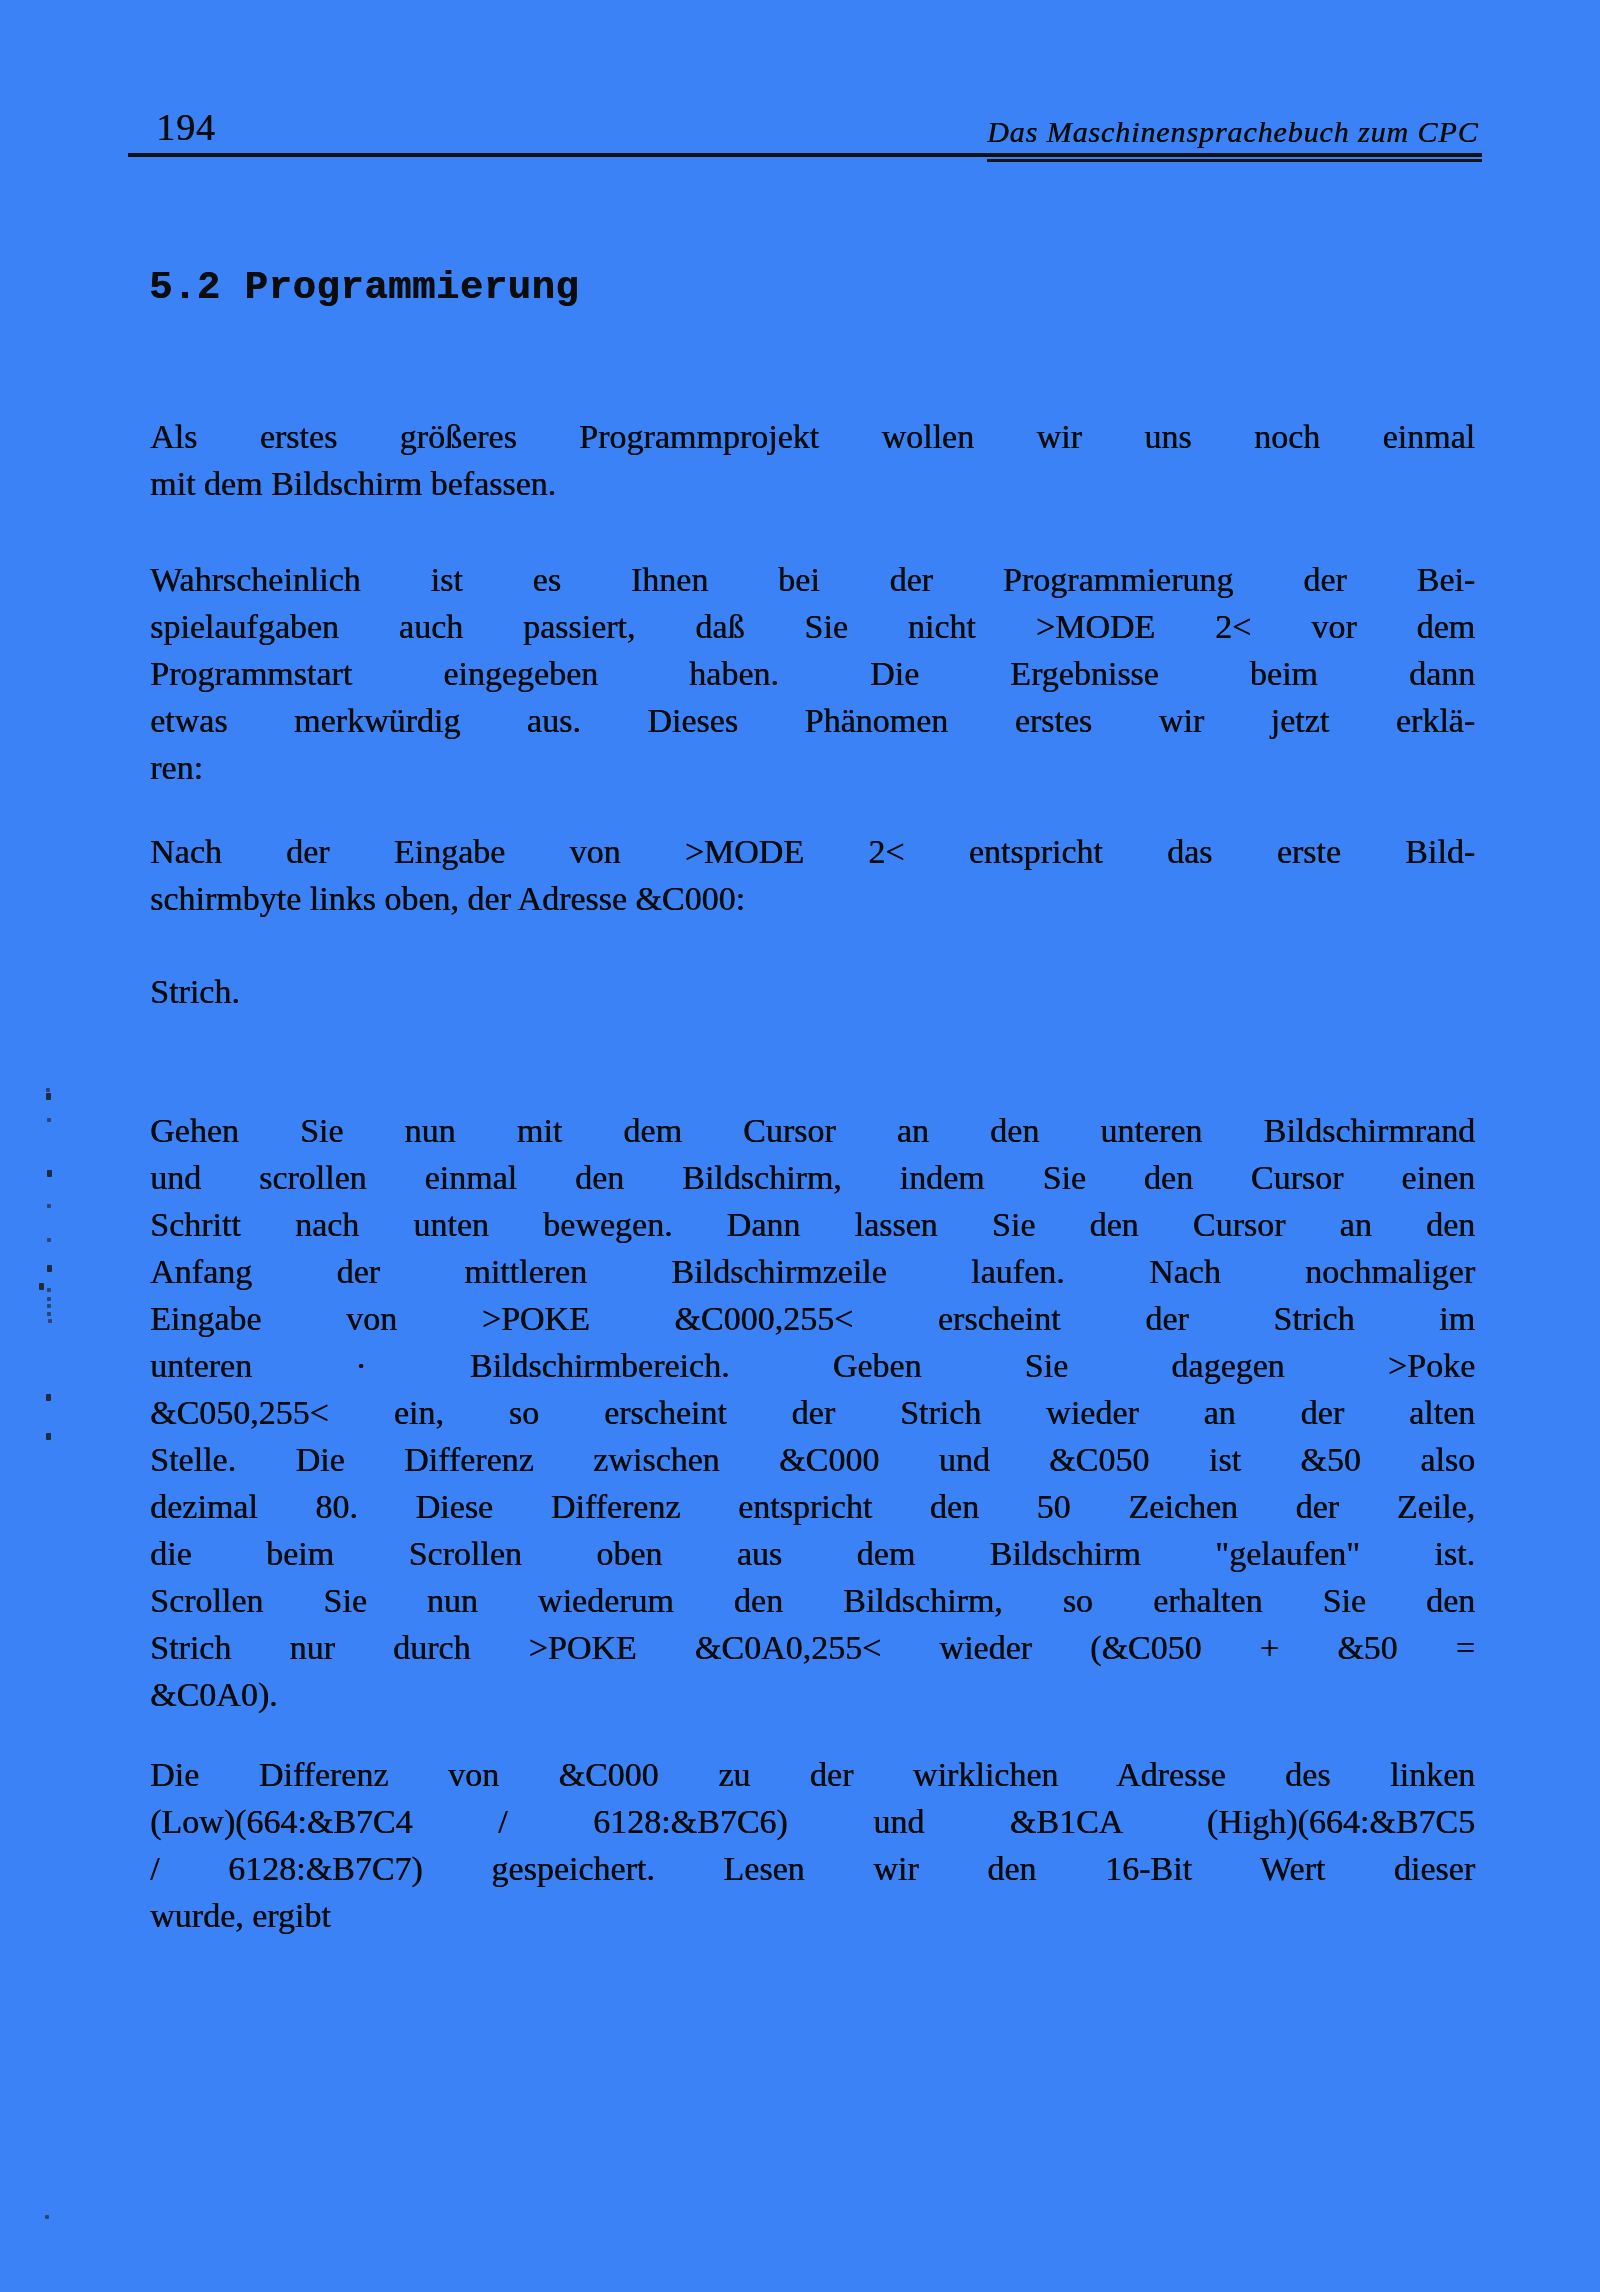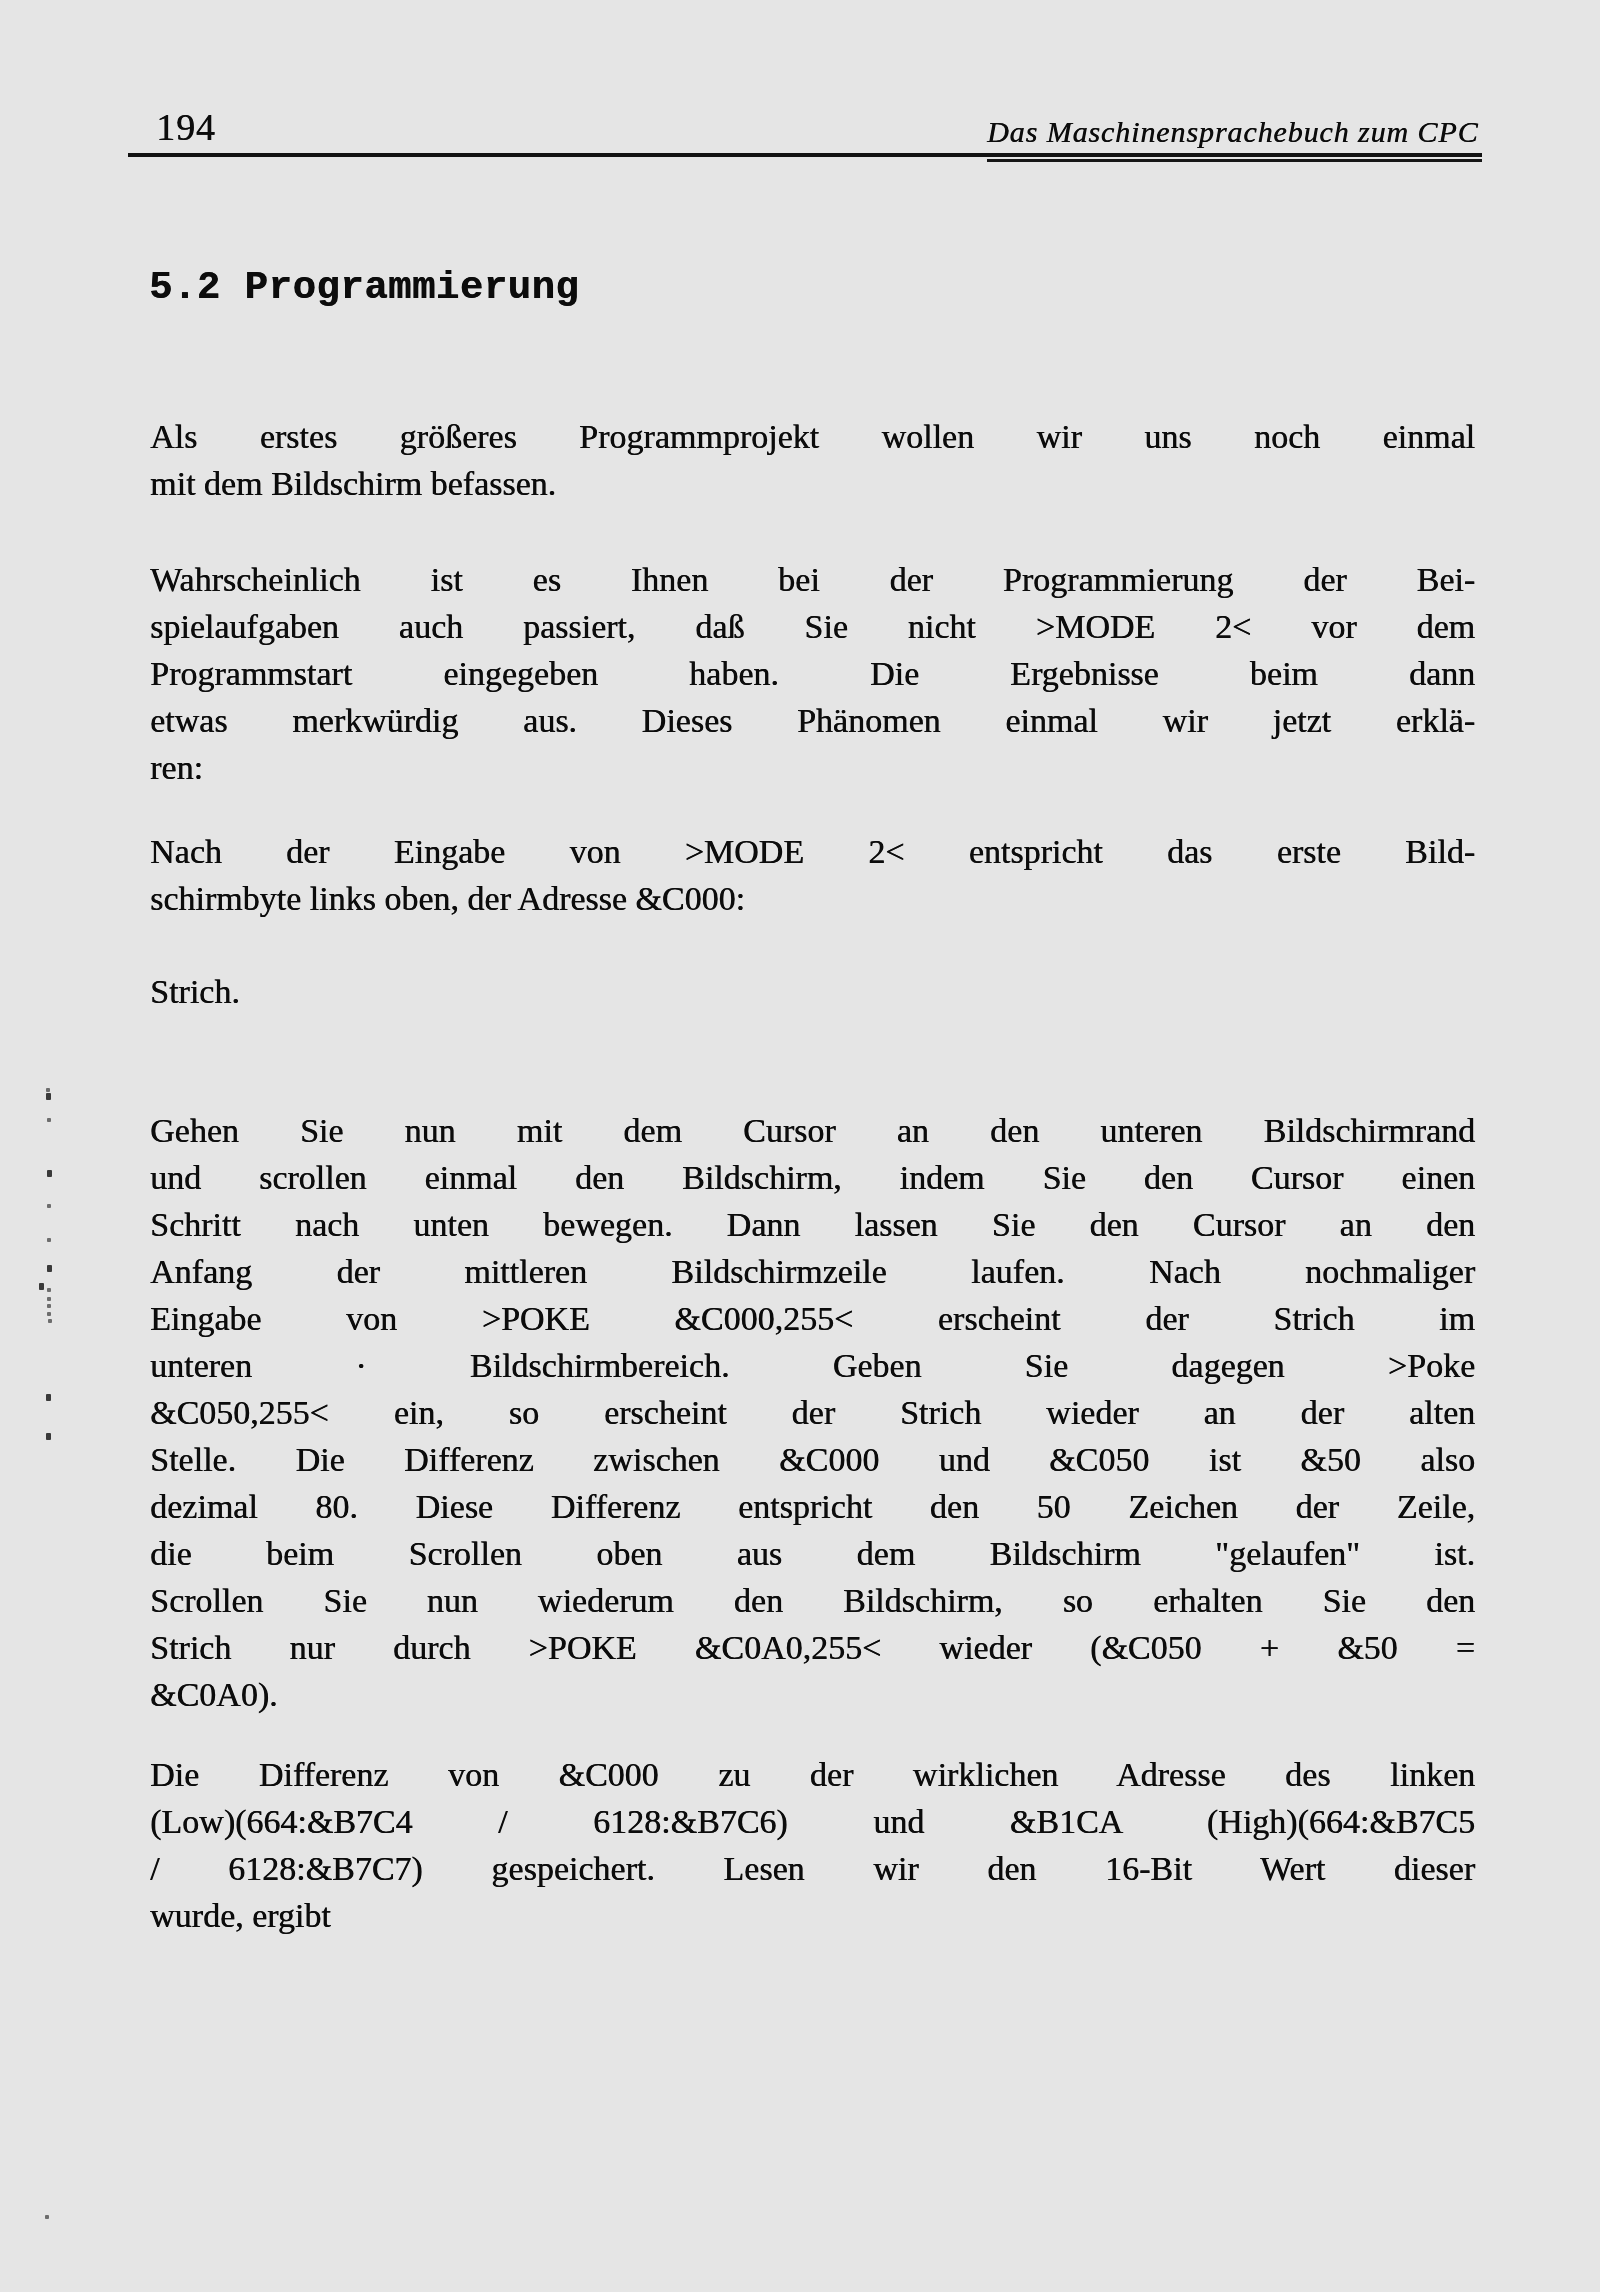--- a/index.html
+++ b/index.html
@@ -1,19 +1,19 @@
 <!DOCTYPE html>
 <html style="font-size:15px"><head>
 <meta charset="utf-8">
 <style>
   html,body { margin:0; padding:0; background:#ffffff; }
   .page {
     position:relative;
     width:1601px; height:2292px;
-    background:#e5e5e5;
+    background:#3b82f6;
     font-family:"Liberation Serif", serif;
     color:#0c0c0c;
     overflow:hidden;
     text-shadow:0.5px 0 0 currentColor; 
   }
   .hdr {
     position:absolute; left:128px; top:108px; width:1354px;
     display:flex; justify-content:space-between; align-items:flex-end;
     border-bottom:4.7px solid #121212; padding-bottom:6.5px;
   }
@@ -55,21 +55,21 @@
 
   <div class="para" style="top:413px">
     <div class="ln">Als erstes größeres Programmprojekt wollen wir uns noch einmal</div>
     <div class="ln end">mit dem Bildschirm befassen.</div>
   </div>
 
   <div class="para" style="top:556px">
     <div class="ln">Wahrscheinlich ist es Ihnen bei der Programmierung der Bei-</div>
     <div class="ln">spielaufgaben auch passiert, daß Sie nicht &gt;MODE 2&lt; vor dem</div>
     <div class="ln">Programmstart eingegeben haben. Die Ergebnisse beim dann</div>
-    <div class="ln">etwas merkwürdig aus. Dieses Phänomen einmal wir jetzt erklä-</div>
+    <div class="ln">etwas merkwürdig aus. Dieses Phänomen erstes wir jetzt erklä-</div>
     <div class="ln end">ren:</div>
   </div>
 
   <div class="para" style="top:828px">
     <div class="ln">Nach der Eingabe von &gt;MODE 2&lt; entspricht das erste Bild-</div>
     <div class="ln end">schirmbyte links oben, der Adresse &amp;C000:</div>
   </div>
 
   <div class="para" style="top:968px">
     <div class="ln end">Strich.</div>

